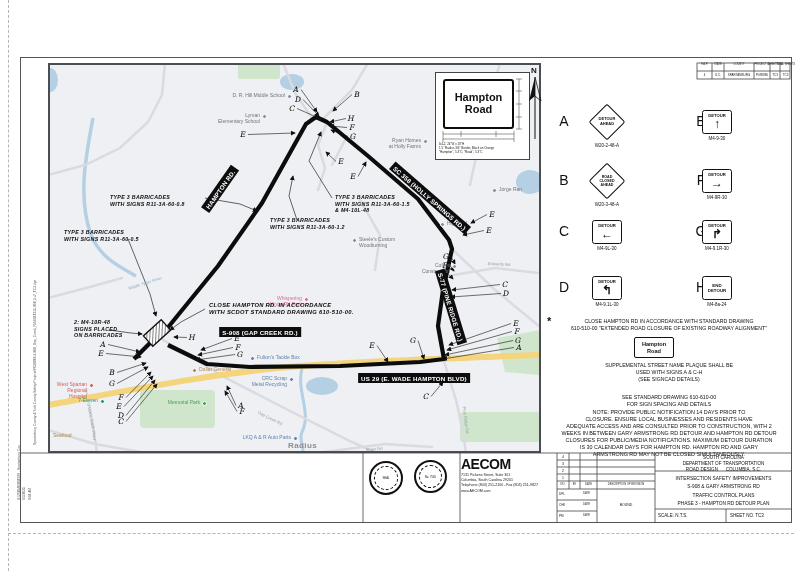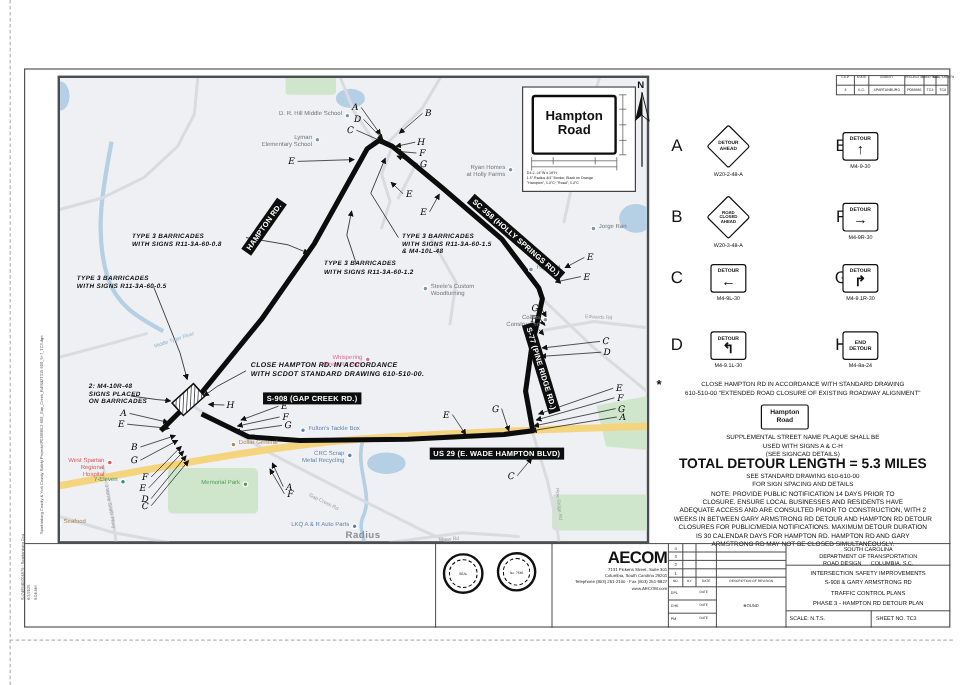--- a/index.html
+++ b/index.html
@@ -18,21 +18,21 @@
   #inset-sign{position:absolute;left:7px;top:6px;width:71px;height:50px;border:2px solid #0d0d0d;border-radius:3px;
               display:flex;flex-direction:column;align-items:center;justify-content:center;box-sizing:border-box;}
   #inset-sign div{font-size:11px;font-weight:bold;line-height:1.05;font-family:"Liberation Sans",sans-serif;}
   #inset-spec{position:absolute;left:3px;top:70px;width:89px;font-size:3px;line-height:1.3;white-space:pre-line;color:#222;}
   #north{position:absolute;left:527px;top:66px;width:22px;height:78px;}
   #north-n{position:absolute;left:4px;top:0;font-size:8px;font-weight:bold;}
   .note-c{position:absolute;left:549px;width:240px;text-align:center;white-space:pre-line;line-height:1.3;}
   #plaque{position:absolute;left:634px;top:337px;width:38px;height:19px;border:1.7px solid #111;border-radius:2px;
           background:#fff;display:flex;flex-direction:column;align-items:center;justify-content:center;}
   #plaque div{font-size:5.6px;font-weight:bold;line-height:1.15;}
-  #tb-aecom{position:absolute;left:461px;top:456px;width:95px;text-align:right;}
+  #tb-aecom{position:absolute;left:461px;top:456px;width:95px;text-align:left;}
   #aecom-logo{font-size:14px;font-weight:bold;letter-spacing:-.5px;font-family:"Liberation Sans",sans-serif;}
   #aecom-addr{font-size:3.6px;line-height:1.45;white-space:pre-line;color:#222;margin-top:1px;}
   .seal{position:absolute;border:2.5px solid #111;border-radius:50%;box-sizing:border-box;
         display:flex;align-items:center;justify-content:center;}
   .seal-inner{border:1px dashed #111;border-radius:50%;width:72%;height:72%;
         display:flex;align-items:center;justify-content:center;font-size:2.8px;text-align:center;}
   .vstamp{position:absolute;transform:rotate(-90deg);transform-origin:0 0;font-size:3.3px;color:#555;
           white-space:nowrap;line-height:1.6;}
   #rev-text div, #mini-text div {color:#222;}
 </style>
@@ -370,21 +370,20 @@
 610-510-00 "EXTENDED ROAD CLOSURE OF EXISTING ROADWAY ALIGNMENT"</div>
 
   <div id="plaque">
     <div>Hampton</div>
     <div>Road</div>
   </div>
 
   <div class="note-c" style="top:362px;font-size:5.2px;">SUPPLEMENTAL STREET NAME PLAQUE SHALL BE
 USED WITH SIGNS A &amp; C-H
 (SEE SIGNCAD DETAILS)</div>
-  <div class="note-c" style="top:380px;font-size:11.5px;font-weight:bold;white-space:nowrap;">TOTAL DETOUR LENGTH =  5.3 MILES</div>
   <div class="note-c" style="top:394px;font-size:5.2px;">SEE STANDARD DRAWING 610-610-00
 FOR SIGN SPACING AND DETAILS</div>
   <div class="note-c" style="left:543px;width:252px;top:409px;font-size:5.4px;">NOTE: PROVIDE PUBLIC NOTIFICATION 14 DAYS PRIOR TO
 CLOSURE. ENSURE LOCAL BUSINESSES AND RESIDENTS HAVE
 ADEQUATE ACCESS AND ARE CONSULTED PRIOR TO CONSTRUCTION, WITH 2
 WEEKS IN BETWEEN GARY ARMSTRONG RD DETOUR AND HAMPTON RD DETOUR
 CLOSURES FOR PUBLIC/MEDIA NOTIFICATIONS. MAXIMUM DETOUR DURATION
 IS 30 CALENDAR DAYS FOR HAMPTON RD. HAMPTON RD AND GARY
 ARMSTRONG RD MAY NOT BE CLOSED SIMULTANEOUSLY.</div>
 

